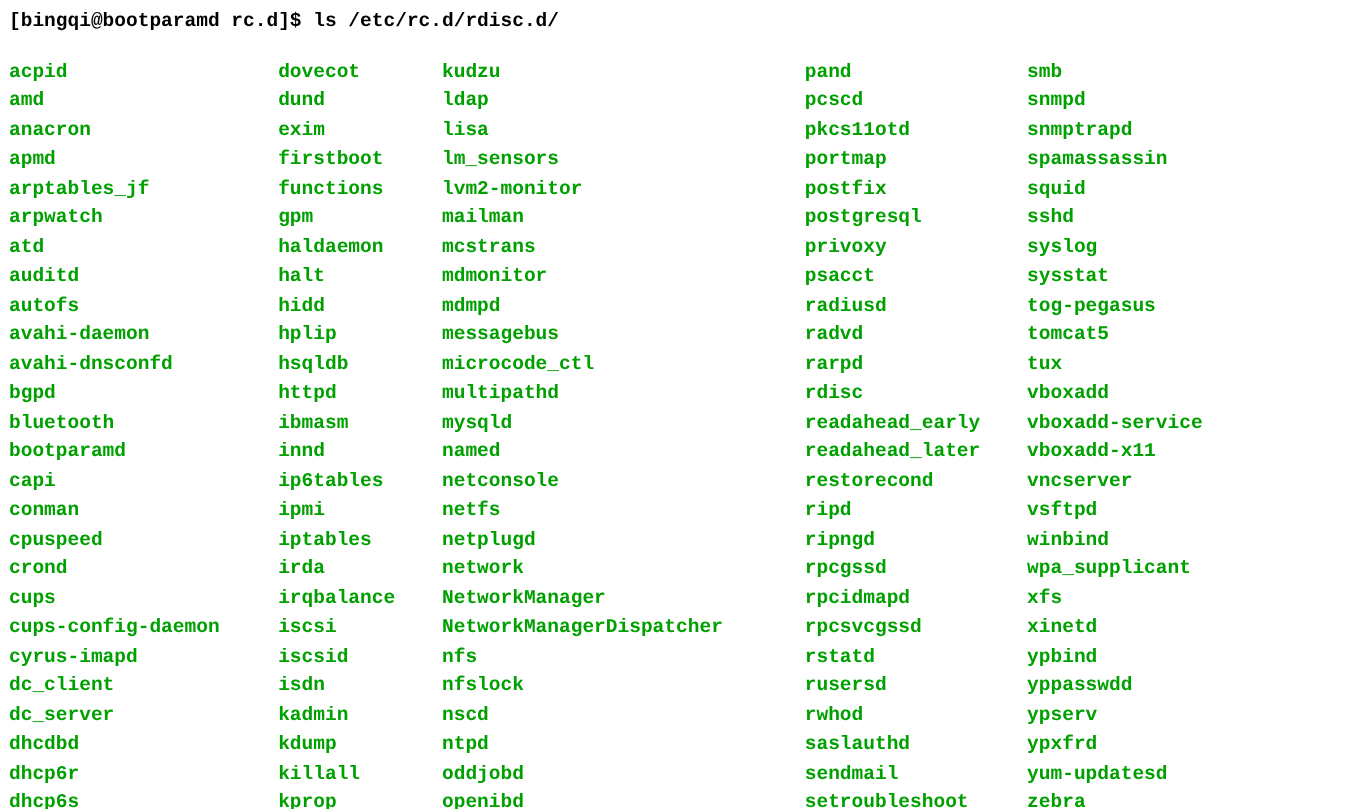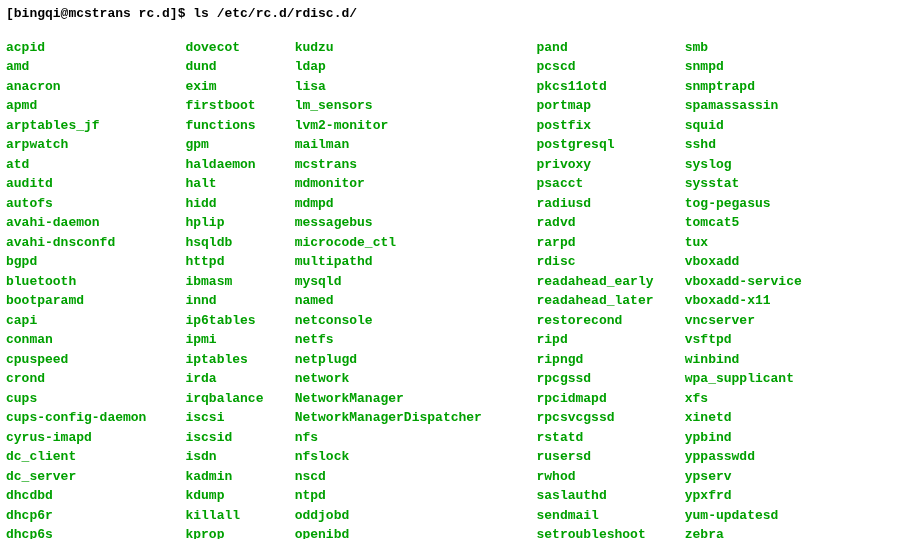--- a/index.html
+++ b/index.html
@@ -26,21 +26,21 @@
       color: #00a000;
       font-weight: bold;
     }
     .col .entry {
       display: block;
     }
   </style>
 </head>
 <body>
 
-<div class="prompt-line"><span>[bingqi@mcstrans rc.d]$ </span><span>ls /etc/rc.d/rdisc.d/</span></div>
+<div class="prompt-line"><span>[bingqi@bootparamd rc.d]$ </span><span>ls /etc/rc.d/rdisc.d/</span></div>
 
 <div class="listing">
   <div class="col"><span class="entry">acpid                  </span><span class="entry">amd                    </span><span class="entry">anacron                </span><span class="entry">apmd                   </span><span class="entry">arptables_jf           </span><span class="entry">arpwatch               </span><span class="entry">atd                    </span><span class="entry">auditd                 </span><span class="entry">autofs                 </span><span class="entry">avahi-daemon           </span><span class="entry">avahi-dnsconfd         </span><span class="entry">bgpd                   </span><span class="entry">bluetooth              </span><span class="entry">bootparamd             </span><span class="entry">capi                   </span><span class="entry">conman                 </span><span class="entry">cpuspeed               </span><span class="entry">crond                  </span><span class="entry">cups                   </span><span class="entry">cups-config-daemon     </span><span class="entry">cyrus-imapd            </span><span class="entry">dc_client              </span><span class="entry">dc_server              </span><span class="entry">dhcdbd                 </span><span class="entry">dhcp6r                 </span><span class="entry">dhcp6s                 </span></div>
   <div class="col"><span class="entry">dovecot       </span><span class="entry">dund          </span><span class="entry">exim          </span><span class="entry">firstboot     </span><span class="entry">functions     </span><span class="entry">gpm           </span><span class="entry">haldaemon     </span><span class="entry">halt          </span><span class="entry">hidd          </span><span class="entry">hplip         </span><span class="entry">hsqldb        </span><span class="entry">httpd         </span><span class="entry">ibmasm        </span><span class="entry">innd          </span><span class="entry">ip6tables     </span><span class="entry">ipmi          </span><span class="entry">iptables      </span><span class="entry">irda          </span><span class="entry">irqbalance    </span><span class="entry">iscsi         </span><span class="entry">iscsid        </span><span class="entry">isdn          </span><span class="entry">kadmin        </span><span class="entry">kdump         </span><span class="entry">killall       </span><span class="entry">kprop         </span></div>
   <div class="col"><span class="entry">kudzu                          </span><span class="entry">ldap                           </span><span class="entry">lisa                           </span><span class="entry">lm_sensors                     </span><span class="entry">lvm2-monitor                   </span><span class="entry">mailman                        </span><span class="entry">mcstrans                       </span><span class="entry">mdmonitor                      </span><span class="entry">mdmpd                          </span><span class="entry">messagebus                     </span><span class="entry">microcode_ctl                  </span><span class="entry">multipathd                     </span><span class="entry">mysqld                         </span><span class="entry">named                          </span><span class="entry">netconsole                     </span><span class="entry">netfs                          </span><span class="entry">netplugd                       </span><span class="entry">network                        </span><span class="entry">NetworkManager                 </span><span class="entry">NetworkManagerDispatcher       </span><span class="entry">nfs                            </span><span class="entry">nfslock                        </span><span class="entry">nscd                           </span><span class="entry">ntpd                           </span><span class="entry">oddjobd                        </span><span class="entry">openibd                        </span></div>
   <div class="col"><span class="entry">pand               </span><span class="entry">pcscd              </span><span class="entry">pkcs11otd          </span><span class="entry">portmap            </span><span class="entry">postfix            </span><span class="entry">postgresql         </span><span class="entry">privoxy            </span><span class="entry">psacct             </span><span class="entry">radiusd            </span><span class="entry">radvd              </span><span class="entry">rarpd              </span><span class="entry">rdisc              </span><span class="entry">readahead_early    </span><span class="entry">readahead_later    </span><span class="entry">restorecond        </span><span class="entry">ripd               </span><span class="entry">ripngd             </span><span class="entry">rpcgssd            </span><span class="entry">rpcidmapd          </span><span class="entry">rpcsvcgssd         </span><span class="entry">rstatd             </span><span class="entry">rusersd            </span><span class="entry">rwhod              </span><span class="entry">saslauthd          </span><span class="entry">sendmail           </span><span class="entry">setroubleshoot     </span></div>
   <div class="col"><span class="entry">smb              </span><span class="entry">snmpd            </span><span class="entry">snmptrapd        </span><span class="entry">spamassassin     </span><span class="entry">squid            </span><span class="entry">sshd             </span><span class="entry">syslog           </span><span class="entry">sysstat          </span><span class="entry">tog-pegasus      </span><span class="entry">tomcat5          </span><span class="entry">tux              </span><span class="entry">vboxadd          </span><span class="entry">vboxadd-service  </span><span class="entry">vboxadd-x11      </span><span class="entry">vncserver        </span><span class="entry">vsftpd           </span><span class="entry">winbind          </span><span class="entry">wpa_supplicant   </span><span class="entry">xfs              </span><span class="entry">xinetd           </span><span class="entry">ypbind           </span><span class="entry">yppasswdd        </span><span class="entry">ypserv           </span><span class="entry">ypxfrd           </span><span class="entry">yum-updatesd     </span><span class="entry">zebra            </span></div>
 </div>
 
 </body></html>

